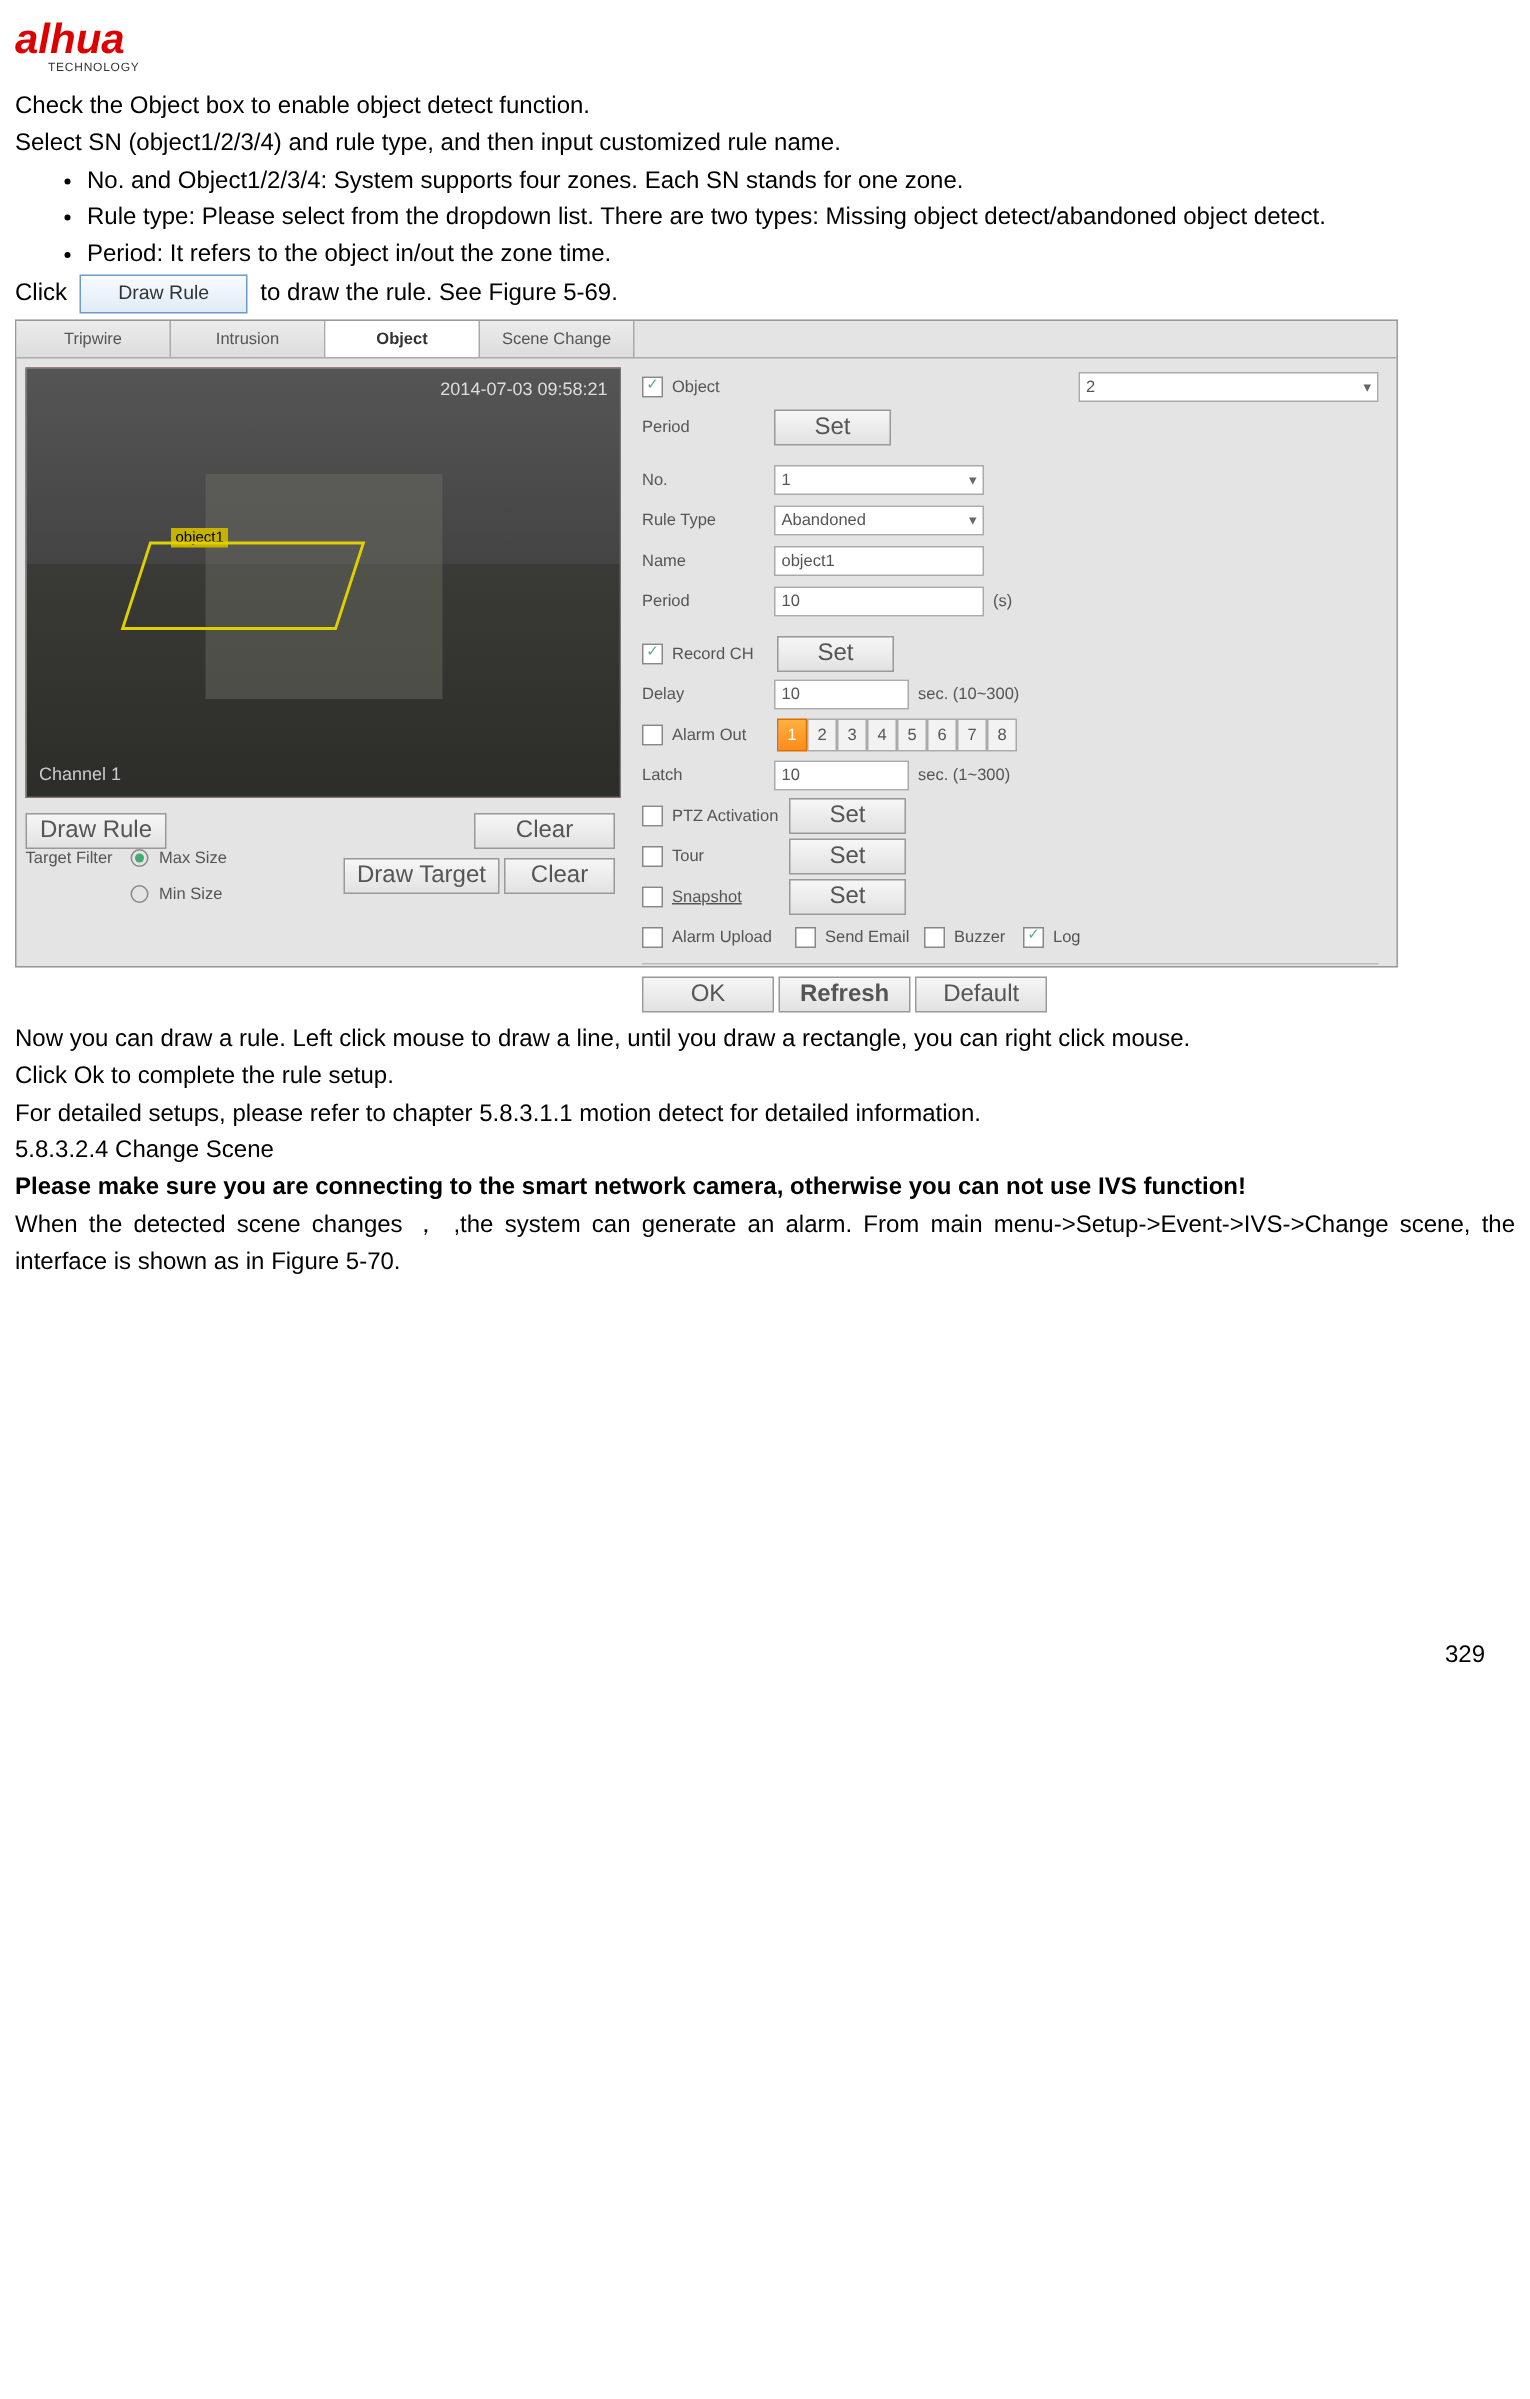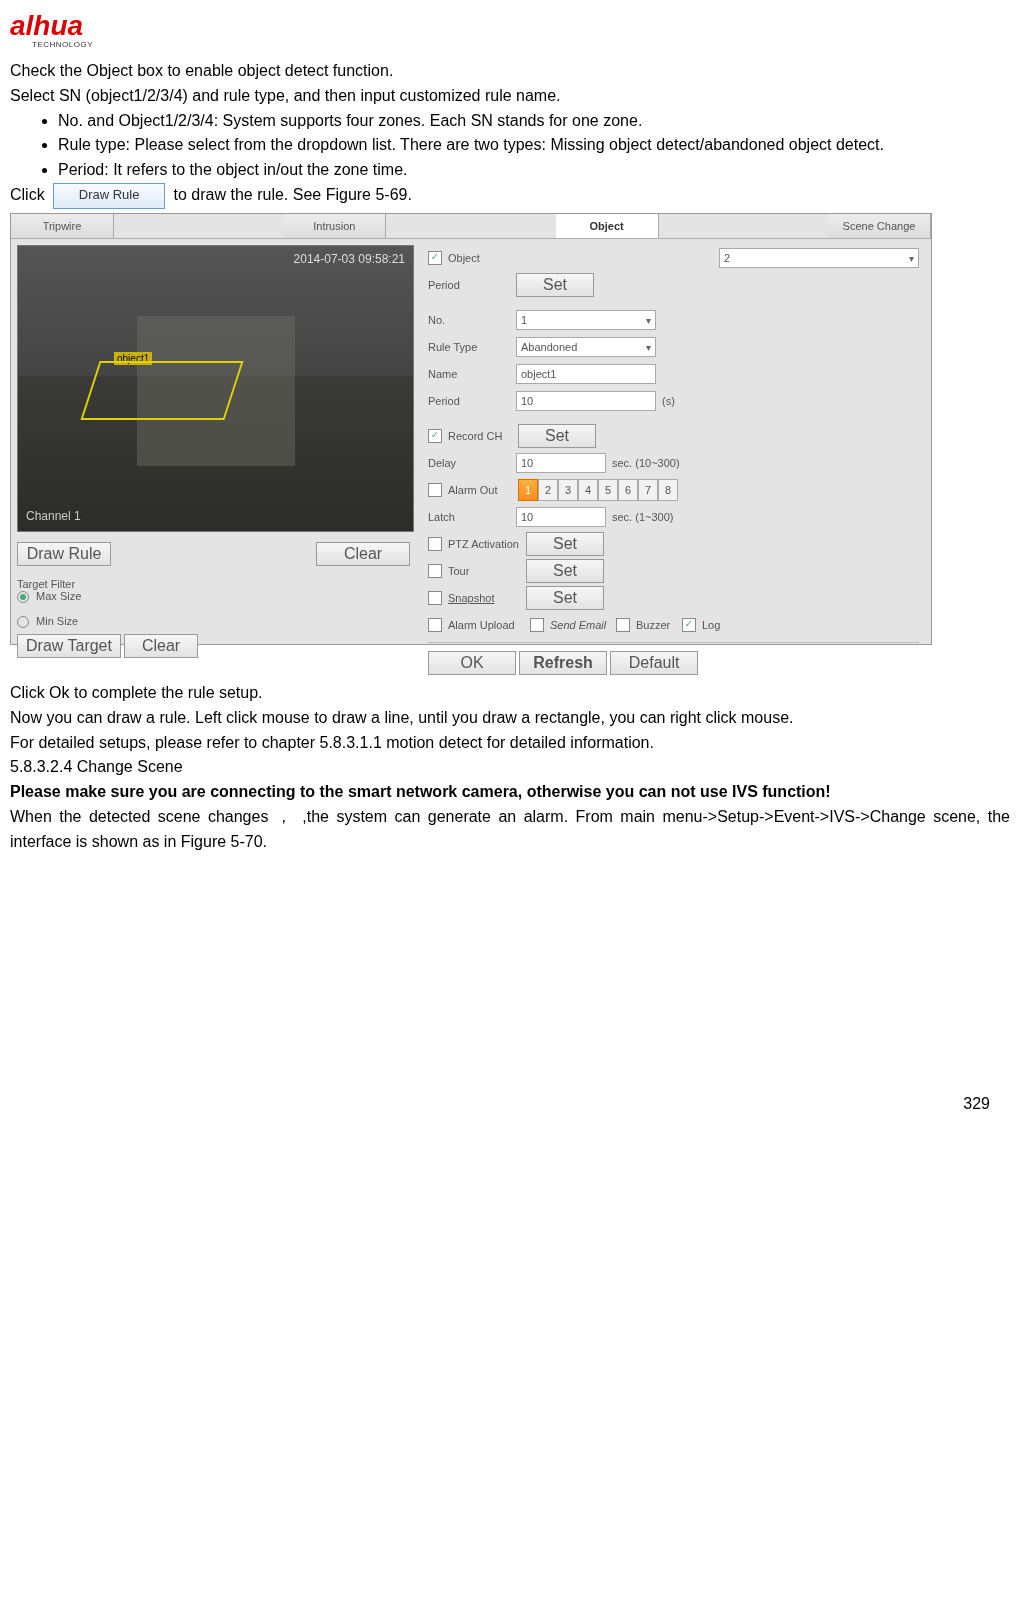--- a/index.html
+++ b/index.html
@@ -60,21 +60,21 @@
     width: 920px;
     height: 430px;
     margin: 4px 0 4px 0;
     border: 1px solid #999;
     background: #e4e4e4;
     position: relative;
     font-family: Tahoma, Arial, sans-serif;
     font-size: 11px;
     color: #555;
   }
-  .tabs { display: flex; height: 24px; border-bottom: 1px solid #aaa; justify-content: space-between; }
+  .tabs { display: flex; height: 24px; border-bottom: 1px solid #aaa; }
   .tab {
     flex: 0 0 102px;
     text-align: center;
     line-height: 24px;
     border-right: 1px solid #aaa;
     background: linear-gradient(#ececec,#dcdcdc);
     color: #555;
   }
   .tab.active { background: #fff; font-weight: bold; color: #333; }
   .screenshot-body { display: flex; height: calc(100% - 24px); }
@@ -177,21 +177,21 @@
     position: relative;
   }
   .radio.on::after {
     content: "";
     position: absolute;
     top: 2px; left: 2px;
     width: 6px; height: 6px;
     background: #4a7;
     border-radius: 50%;
   }
-  .tf-row { margin-top: 12px; display: flex; align-items: flex-start; flex-direction: column; }
+  .tf-row { margin-top: 0; display: flex; align-items: flex-start; }
   .hr { border-top: 1px solid #bbb; margin: 6px 0 8px 0; }
   .bottom-btns { margin-top: 8px; }
   .fig-caption { text-align: center; margin: 8px 0 8px 0; }
   .section-num { margin-left: 28px; }
   .bold { font-weight: bold; }
   .page-num { text-align: right; margin-top: 240px; padding-right: 20px; font-size: 16px; }
   .camera .bg1 { position:absolute; top:0;left:0;right:0;height:130px;background:linear-gradient(#555,#444);}
   .camera .bg2 { position:absolute; top:130px;left:0;right:0;bottom:0;background:linear-gradient(#3a3a36,#2c2c28);}
   .camera .bg3 { position:absolute; top:70px;left:30%;width:40%;height:150px;background:#6a6a64; opacity:0.5;}
 </style>
@@ -327,41 +327,41 @@
         </div>
         <div class="form-row">
           <span class="chk"></span>
           <span class="lab" style="width:78px;text-decoration:underline;">Snapshot</span>
           <span class="btn" style="min-width:60px;">Set</span>
         </div>
         <div class="form-row">
           <span class="chk"></span>
           <span style="width:82px;">Alarm Upload</span>
           <span class="chk"></span>
-          <span style="width:66px;font-style:italic;">Send Email</span>
+          <span style="width:66px;">Send Email</span>
           <span class="chk"></span>
           <span style="width:46px;">Buzzer</span>
           <span class="chk">✓</span>
           <span>Log</span>
         </div>
         <div class="hr"></div>
         <div class="bottom-btns">
           <span class="btn" style="min-width:70px;">OK</span>
           <span class="btn" style="min-width:70px;font-weight:bold;">Refresh</span>
           <span class="btn" style="min-width:70px;">Default</span>
         </div>
       </div>
     </div>
   </div>
 
   <div class="fig-caption">Figure 5-69</div>
 
   <div class="body-text">
+    <p>Now you can draw a rule. Left click mouse to draw a line, until you draw a rectangle, you can right click mouse.</p>
     <p>Click Ok to complete the rule setup.</p>
-    <p>Now you can draw a rule. Left click mouse to draw a line, until you draw a rectangle, you can right click mouse.</p>
     <p>For detailed setups, please refer to chapter 5.8.3.1.1 motion detect for detailed information.</p>
     <p class="section-num">5.8.3.2.4 Change Scene</p>
     <p class="bold">Please make sure you are connecting to the smart network camera, otherwise you can not use IVS function!</p>
     <p>When the detected scene changes ， ,the system can generate an alarm. From main menu-&gt;Setup-&gt;Event-&gt;IVS-&gt;Change scene, the interface is shown as in Figure 5-70.</p>
   </div>
 
   <div class="page-num">329</div>
 </div>
 
 </body></html>

